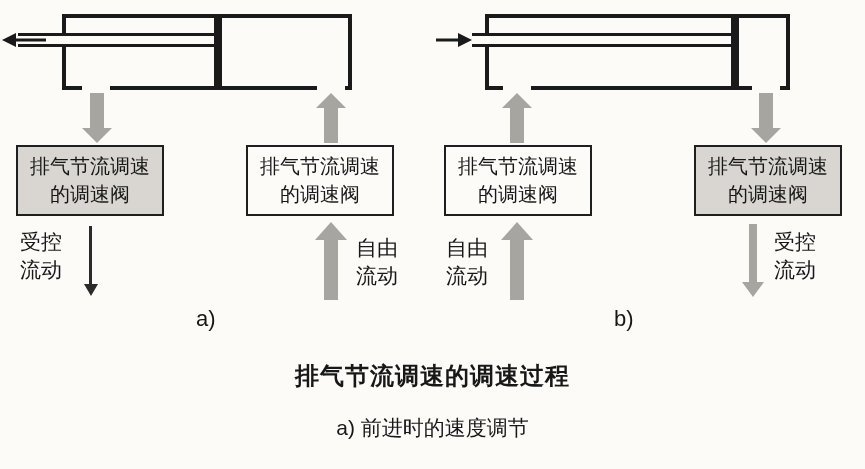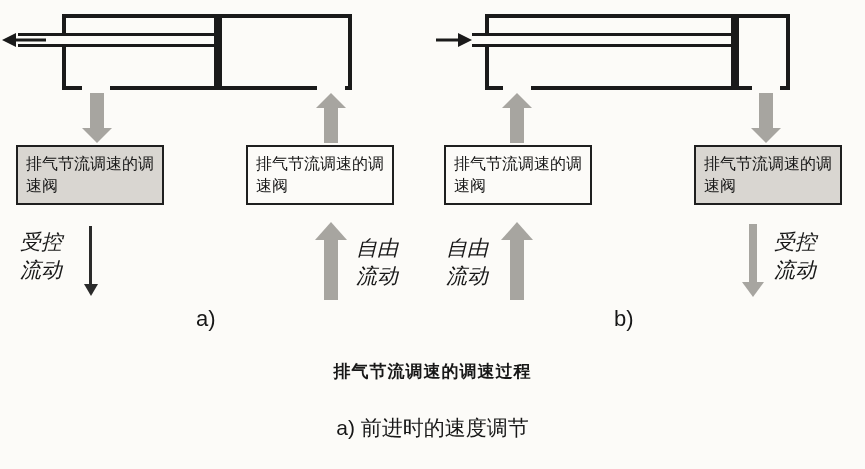--- a/index.html
+++ b/index.html
@@ -9,33 +9,33 @@
     background: #fcfbf8;
     font-family: "Liberation Sans", "DejaVu Sans", sans-serif;
     color: #171717;
     overflow: hidden;
   }
   .abs { position: absolute; }
   .valve-box {
     position: absolute; top: 145px; width: 128px;
     padding: 6px 8px;
     border: 2px solid #1f1f1f;
-    font-size: 16px; line-height: 1.38; text-align: left;
+    font-size: 20px; line-height: 1.38; text-align: center;
     background: #fcfbf8;
     word-break: break-all;
   }
   .valve-box.hl { background: #d9d6d1; }
-  .flow-text { position: absolute; width: 48px; font-size: 21px; line-height: 1.32; word-break: break-all; font-style: italic; }
+  .flow-text { position: absolute; width: 48px; font-size: 21px; line-height: 1.32; word-break: break-all; }
   .dlabel { position: absolute; font-size: 22px; }
   .shaft { position: absolute; background: #a7a5a0; }
   .shaft.dark { background: #2a2a2a; }
   .tri { position: absolute; width: 0; height: 0; }
   .title {
     position: absolute; left: 0; top: 360px; width: 865px;
-    text-align: center; font-size: 17px; font-weight: bold; letter-spacing: 1px;
+    text-align: center; font-size: 24px; font-weight: bold; letter-spacing: 1px;
   }
   .caption {
     position: absolute; left: 0; top: 414px; width: 865px;
     display: flex; justify-content: center; gap: 46px;
     font-size: 21px;
   }
 </style>
 </head>
 <body>
 

